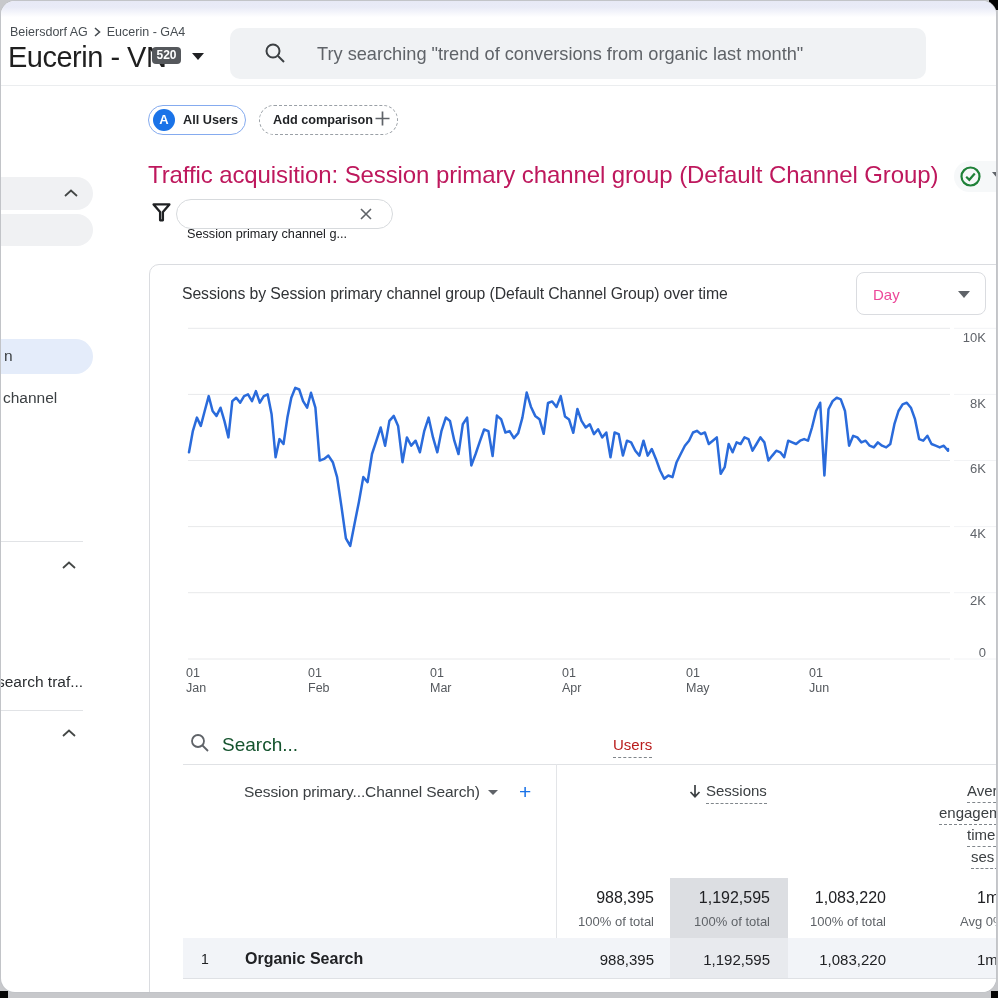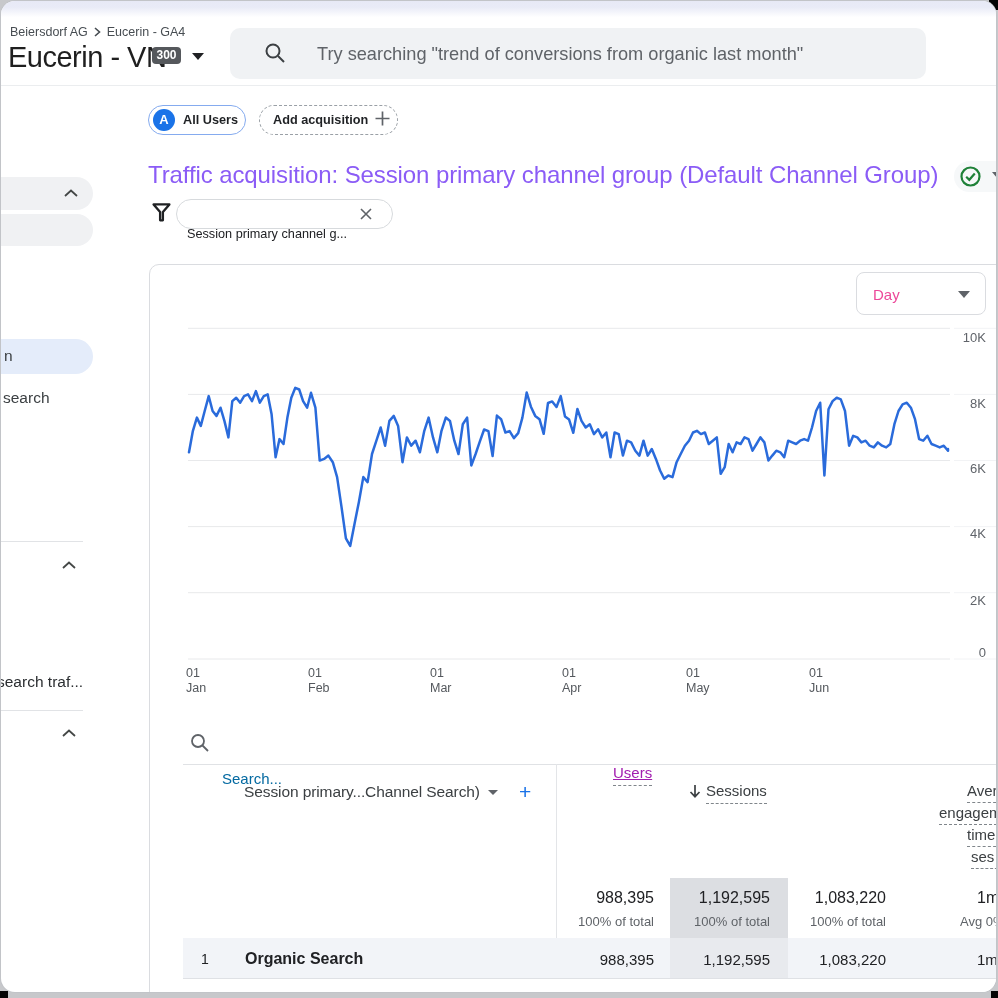--- a/index.html
+++ b/index.html
@@ -25,76 +25,77 @@
     <div class="abs" style="left:0;top:0;width:100%;height:18px;background:linear-gradient(#e7e9f6 0%, #e9ebf7 35%, #ffffff 90%);"></div>
 
     <div class="abs" style="left:0;top:84px;width:100%;height:1px;background:#ebedef;"></div>
 
     <div class="abs" style="left:9px;top:24px;font-size:12.5px;color:#474d52;">Beiersdorf AG
       <svg width="10" height="10" viewBox="0 0 10 10" style="margin:0 1px -1px 1px;">
         <path d="M3 1 L7.5 5 L3 9" stroke="#474d52" stroke-width="1.6" fill="none"></path>
       </svg>
       Eucerin - GA4</div>
     <div class="abs" style="left:7px;top:40px;font-size:29px;color:#1f1f1f;letter-spacing:-0.5px;">Eucerin - VN</div>
-    <div class="abs" style="left:151px;top:46px;width:29px;height:17px;background:#55585c;border-radius:4px;color:#fff;font-size:12px;font-weight:bold;text-align:center;line-height:17px;">300</div>
+    <div class="abs" style="left:151px;top:46px;width:29px;height:17px;background:#55585c;border-radius:4px;color:#fff;font-size:12px;font-weight:bold;text-align:center;line-height:17px;">520</div>
     <div class="abs" style="left:191px;top:52px;width:0;height:0;border-left:6px solid transparent;border-right:6px solid transparent;border-top:7px solid #202124;"></div>
 
     <div class="abs" style="left:229px;top:27px;width:696px;height:51px;background:#f0f2f4;border-radius:10px;"></div>
     <svg class="abs" style="left:262px;top:40px;" width="24" height="24" viewBox="0 0 24 24">
       <circle cx="10" cy="10" r="6.5" stroke="#3c4043" stroke-width="2" fill="none"></circle>
       <path d="M15 15 L21 21" stroke="#3c4043" stroke-width="2"></path>
     </svg>
     <div class="abs" style="left:316px;top:43px;font-size:18.2px;color:#5f6368;">Try searching "trend of conversions from organic last month"</div>
 
     <div class="abs" style="left:-20px;top:176px;width:112px;height:33px;background:#f0f1f3;border-radius:0 17px 17px 0;"></div>
     <svg class="chev" style="left:63px;top:188px;" viewBox="0 0 14 8">
       <path d="M1 7 L7 1.5 L13 7" stroke="#444746" stroke-width="1.8" fill="none"></path>
     </svg>
     <div class="abs" style="left:-20px;top:213px;width:112px;height:32px;background:#f0f1f3;border-radius:0 16px 16px 0;"></div>
     <div class="abs" style="left:-20px;top:338px;width:112px;height:35px;background:#e4ecfa;border-radius:0 18px 18px 0;"></div>
     <div class="abs" style="left:3px;top:346px;font-size:15.5px;color:#3c4043;">n</div>
-    <div class="abs" style="left:2px;top:388px;font-size:15.5px;color:#3c4043;">search</div>
+    <div class="abs" style="left:2px;top:388px;font-size:15.5px;color:#3c4043;">channel</div>
     <div class="abs" style="left:0;top:540px;width:82px;height:1px;background:#e1e3e6;"></div>
     <svg class="chev" style="left:61px;top:560px;" viewBox="0 0 14 8">
       <path d="M1 7 L7 1.5 L13 7" stroke="#444746" stroke-width="1.8" fill="none"></path>
     </svg>
     <div class="abs" style="left:-4px;top:672px;font-size:15.5px;font-weight:500;color:#2b2e31;">search traf...</div>
     <div class="abs" style="left:0;top:709px;width:82px;height:1px;background:#e1e3e6;"></div>
     <svg class="chev" style="left:61px;top:728px;" viewBox="0 0 14 8">
       <path d="M1 7 L7 1.5 L13 7" stroke="#444746" stroke-width="1.8" fill="none"></path>
     </svg>
 
     <div class="abs" style="left:147px;top:104px;width:98px;height:30px;border:1.6px solid #85abef;border-radius:16px;background:#fff;"></div>
     <div class="abs" style="left:152px;top:108px;width:22px;height:22px;border-radius:50%;background:#1a73e8;color:#fff;font-size:13px;font-weight:bold;text-align:center;line-height:22px;">A</div>
     <div class="abs" style="left:182px;top:112px;font-size:12.7px;font-weight:600;color:#1f2124;text-align:center;">All Users</div>
     <div class="abs" style="left:258px;top:104px;width:139px;height:30px;border:1px dashed #9aa0a6;border-radius:16px;background:#fff;"></div>
-    <div class="abs" style="left:272px;top:112px;font-size:12.7px;font-weight:600;color:#1f2124;">Add acquisition</div>
+    <div class="abs" style="left:272px;top:112px;font-size:12.7px;font-weight:600;color:#1f2124;">Add comparison</div>
     <svg class="abs" style="left:373px;top:109px;" width="17" height="17" viewBox="0 0 17 17">
       <path d="M8.5 1.5 V15.5 M1.5 8.5 H15.5" stroke="#5f6368" stroke-width="1.7"></path>
     </svg>
 
-    <div class="abs" style="left:147px;top:160px;font-size:24px;color:#8b5cf6;letter-spacing:-0.1px;">Traffic acquisition: Session primary channel group (Default Channel Group)</div>
+    <div class="abs" style="left:147px;top:160px;font-size:24px;color:#be185d;letter-spacing:-0.1px;">Traffic acquisition: Session primary channel group (Default Channel Group)</div>
     <div class="abs" style="left:953px;top:160px;width:60px;height:31px;background:#f6f8f9;border-radius:16px 0 0 16px;"></div>
     <div class="abs" style="left:991px;top:171px;width:0;height:0;border-left:5px solid transparent;border-right:5px solid transparent;border-top:6px solid #5f6368;"></div>
     <svg class="abs" style="left:959px;top:165px;" width="21" height="21" viewBox="0 0 21 21">
       <circle cx="10.5" cy="10.5" r="9" stroke="#1f8138" stroke-width="2.2" fill="none"></circle>
       <path d="M6.2 10.8 L9.3 13.8 L14.8 7.6" stroke="#1f8138" stroke-width="2.2" fill="none"></path>
     </svg>
 
     <svg class="abs" style="left:151px;top:202px;" width="19" height="20" viewBox="0 0 19 20">
       <path d="M1.6 1.4 L17.4 1.4 L10.9 9 L10.9 17.3 L8.1 17.3 L8.1 9 Z" fill="none" stroke="#1f2123" stroke-width="2.3" stroke-linejoin="round"></path>
     </svg>
     <div class="abs" style="left:175px;top:198px;width:217px;height:30px;border:1px solid #d7dadd;border-radius:16px;background:#fff;"></div>
     <div class="abs" style="left:186px;top:206px;font-size:12.7px;font-weight:500;color:#202124;margin-top:20px;">Session primary channel g...</div>
     <svg class="abs" style="left:358px;top:206px;" width="14" height="14" viewBox="0 0 14 14">
       <path d="M2 2 L12 12 M12 2 L2 12" stroke="#5f6368" stroke-width="1.6"></path>
     </svg>
 
     <div class="abs" style="left:148px;top:263px;width:900px;height:780px;border:1px solid #dadce0;border-radius:10px;background:#fff;"></div>
 
+    <div class="abs" style="left:181px;top:284px;font-size:15.8px;font-weight:500;color:#313336;letter-spacing:-0.1px;">Sessions by Session primary channel group (Default Channel Group) over time</div>
 
     <div class="abs" style="left:855px;top:271px;width:130px;height:43px;border:1.5px solid #dadce0;border-radius:8px;background:#fff;"></div>
     <div class="abs" style="left:872px;top:285px;font-size:15px;color:#ec4899;">Day</div>
     <div class="abs" style="left:957px;top:290px;width:0;height:0;border-left:6px solid transparent;border-right:6px solid transparent;border-top:7px solid #5f6368;"></div>
 
     <svg class="abs" style="left:0;top:320px;" width="995" height="380" viewBox="0 0 995 380">
 
       <g stroke="#e8e9eb" stroke-width="1">
         <line x1="187" y1="7.3" x2="949" y2="7.3"></line>
         <line x1="187" y1="73.4" x2="949" y2="73.4"></line>
@@ -133,34 +134,34 @@
         <text x="685" y="371">May</text>
         <text x="808" y="356">01</text>
         <text x="808" y="371">Jun</text>
       </g>
     </svg>
 
     <svg class="abs" style="left:188px;top:731px;" width="22" height="22" viewBox="0 0 22 22">
       <circle cx="9" cy="9" r="6" stroke="#5f6368" stroke-width="1.8" fill="none"></circle>
       <path d="M13.5 13.5 L19 19" stroke="#5f6368" stroke-width="1.8"></path>
     </svg>
-    <div class="abs" style="left:221px;top:769px;font-size:15px;color:#0369a1;">Search...</div>
+    <div class="abs" style="left:221px;top:733px;font-size:19px;color:#14532d;">Search...</div>
     <div class="abs" style="left:182px;top:763px;width:813px;height:1px;background:#e0e2e5;"></div>
     <div class="abs" style="left:555px;top:763px;width:1px;height:214px;background:#e3e5e8;"></div>
 
     <div class="abs" style="left:669px;top:877px;width:118px;height:60px;background:#dcdee2;"></div>
     <div class="abs" style="left:182px;top:937px;width:813px;height:40px;background:#f2f4f8;"></div>
     <div class="abs" style="left:669px;top:937px;width:118px;height:40px;background:#e8eaee;"></div>
     <div class="abs" style="left:182px;top:977px;width:813px;height:1px;background:#dfe1e5;"></div>
 
     <div class="abs" style="left:243px;top:782px;font-size:15.5px;color:#3c4043;letter-spacing:-0.1px;">Session primary...Channel Search)</div>
     <div class="abs" style="left:487px;top:789px;width:0;height:0;border-left:5px solid transparent;border-right:5px solid transparent;border-top:5.5px solid #5f6368;"></div>
     <div class="abs" style="left:518px;top:779px;font-size:21px;color:#1a73e8;">+</div>
 
-    <div class="abs" style="left:612px;top:763px;font-size:15px;color:#a21caf;border-bottom:1px dashed #80868b;padding-bottom:4px;text-decoration:underline;">Users</div>
+    <div class="abs" style="left:612px;top:735px;font-size:15px;color:#b91c1c;border-bottom:1px dashed #80868b;padding-bottom:4px;">Users</div>
     <svg class="abs" style="left:688px;top:783px;" width="12" height="14" viewBox="0 0 12 14">
       <path d="M6 1 V12 M1.5 8 L6 12.7 L10.5 8" stroke="#3c4043" stroke-width="1.7" fill="none"></path>
     </svg>
     <div class="abs" style="left:705px;top:781px;font-size:15px;color:#3c4043;border-bottom:1px dashed #80868b;padding-bottom:4px;">Sessions</div>
     <div class="abs" style="left:966px;top:781px;width:50px;font-size:15px;color:#3c4043;border-bottom:1px dashed #80868b;padding-bottom:3px;">Aver</div>
     <div class="abs" style="left:938px;top:803px;width:78px;font-size:15px;color:#3c4043;border-bottom:1px dashed #80868b;padding-bottom:3px;">engagem</div>
     <div class="abs" style="left:966px;top:825px;width:50px;font-size:15px;color:#3c4043;border-bottom:1px dashed #80868b;padding-bottom:3px;">time</div>
     <div class="abs" style="left:970px;top:847px;width:46px;font-size:15px;color:#3c4043;border-bottom:1px dashed #80868b;padding-bottom:3px;">ses</div>
 
     <div class="abs" style="left:551px;top:888px;width:102px;text-align:right;font-size:16px;font-weight:500;color:#202124;">988,395</div>

